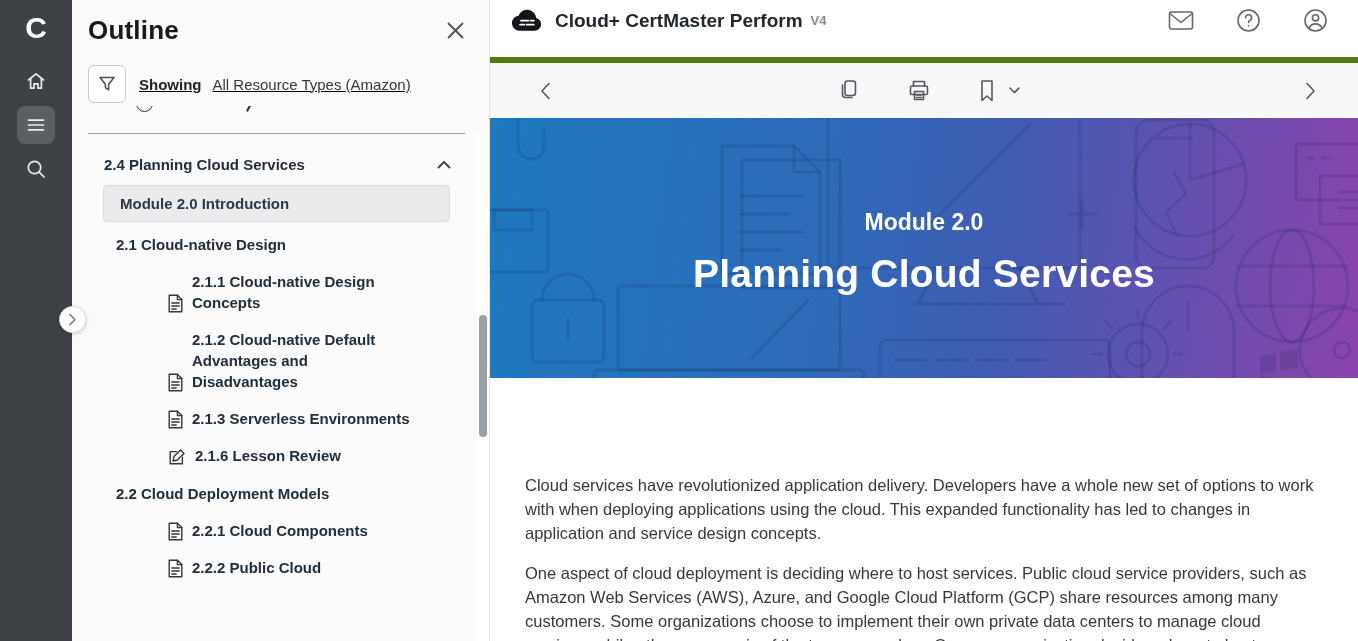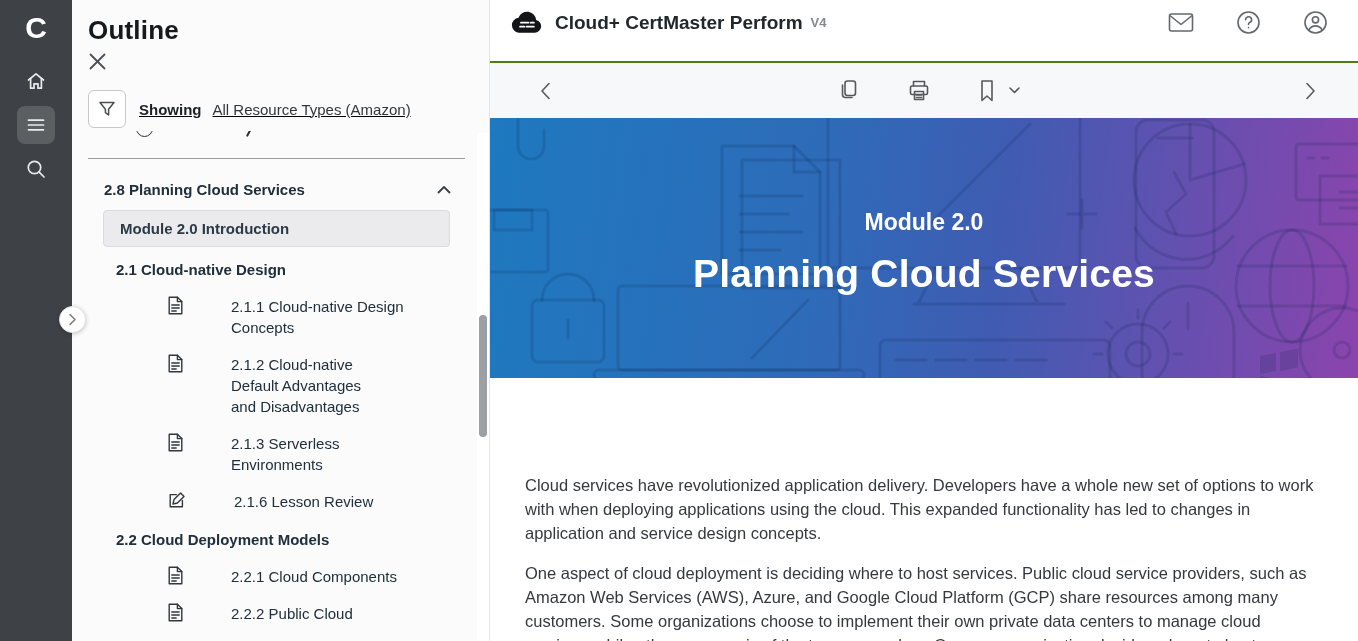--- a/index.html
+++ b/index.html
@@ -10,21 +10,21 @@
   
   .rail { width:72px; background:#3e4246; display:flex; flex-direction:column; align-items:center; flex:0 0 72px; }
   .rail-logo { color:#fff; font-size:30px; font-weight:700; line-height:1; margin-top:13px; height:43px; }
   .rail-btn { width:38px; height:38px; display:flex; align-items:center; justify-content:center;
               border:none; background:transparent; border-radius:8px; cursor:pointer; margin-top:6px; }
   .rail-btn.active { background:#5b5f62; }
   .rail-btn svg { stroke:#e9eaeb; fill:none; stroke-width:1.7; stroke-linecap:round; stroke-linejoin:round; }
 
   
   .outline { width:418px; flex:0 0 418px; background:#fbfbfc; position:relative; border-right:1px solid #e4e4e6; }
-  .outline-head { display:flex; align-items:flex-start; justify-content:space-between; padding:15px 24px 0 16px;flex-direction:column; }
+  .outline-head { display:flex; align-items:flex-start; justify-content:space-between; padding:15px 24px 0 16px; }
   .outline-title { font-size:26px; font-weight:700; color:#161a1d; letter-spacing:.2px; }
   .close-btn { border:none; background:transparent; cursor:pointer; margin-top:6px; }
   .close-btn svg { stroke:#4c4f52; stroke-width:1.8; stroke-linecap:round; }
 
   .filter-row { display:flex; align-items:center; margin:19px 0 0 16px;text-decoration:underline; }
   .filter-btn { width:38px; height:38px; background:#fff; border:1px solid #c7c8ca; border-radius:6px;
                 display:flex; align-items:center; justify-content:center; cursor:pointer; }
   .filter-btn svg { stroke:#4c4f52; fill:none; stroke-width:1.5; stroke-linejoin:round; }
   .filter-label { font-size:15px; font-weight:700; color:#1d2125; margin-left:13px; }
   .filter-value { font-size:15px; color:#33373b; margin-left:11px; }
@@ -38,38 +38,38 @@
   .divider { border-top:1px solid #9d9ea0; margin:12px 24px 0 16px; }
 
   .list { padding:10px 16px 0 16px; }
   .row { cursor:pointer; color:#202f3b; font-size:15px; }
   .row-section { display:flex; align-items:center; justify-content:space-between;
                  font-weight:700; padding:12px 22px 10px 16px; }
   .row-section svg { stroke:#3c4043; fill:none; stroke-width:1.8; stroke-linecap:round; stroke-linejoin:round; }
   .row-selected { margin:2px 0 3px 15px; width:347px; background:#ebebed; border:1px solid #dbdbde;
                   border-radius:4px; padding:9px 10px 9px 16px; font-weight:600; color:#2b3a46; }
   .row-subsection { font-weight:700; padding:11px 0 10px 28px; }
-  .row-leaf { display:flex; align-items:flex-start; padding:8px 44px 8px 80px; font-weight:400; line-height:21px;gap:39px; }
+  .row-leaf { display:flex; align-items:flex-end; padding:8px 44px 8px 80px; font-weight:700; line-height:21px; }
   .row-leaf .leaf-icon { flex:0 0 auto; margin-right:9px; display:flex; }
   .row-leaf svg { stroke:#33373a; fill:none; stroke-width:1.4; stroke-linecap:round; stroke-linejoin:round; }
 
   .scroll-track { position:absolute; top:133px; right:0; bottom:0; width:12px; background:#ffffff; }
   .scroll-thumb { position:absolute; top:182px; left:2px; width:8px; height:122px;
                   background:#9aa0a4; border-radius:4px; cursor:pointer; }
 
   
   .expand-handle { position:absolute; left:59px; top:306px; width:27px; height:27px; border-radius:50%;
                    background:#fff; border:1px solid #e4e4e4; box-shadow:0 1px 4px rgba(0,0,0,.22);
                    display:flex; align-items:center; justify-content:center; cursor:pointer; z-index:6; }
   .expand-handle svg { stroke:#7a7e82; fill:none; stroke-width:1.6; stroke-linecap:round; stroke-linejoin:round; }
 
   
   .main { flex:1; display:flex; flex-direction:column; background:#fff; min-width:0; }
   .header { height:63px; flex:0 0 63px; display:flex; align-items:center; padding:0 30px 16px 20px;
-            border-bottom:2px solid #4d7c0f; background:#fff; }
+            border-bottom:6px solid #4d7c0f; background:#fff; }
   .app-title { font-size:19px; font-weight:700; color:#22272c; margin-left:12px; }
   .app-version { font-size:13px; font-weight:700; color:#85898d; margin-left:8px; }
   .header-spacer { flex:1; }
   .header-icons { display:flex; align-items:center; gap:42px; }
   .icon-btn { border:none; background:transparent; cursor:pointer; display:flex; align-items:center; justify-content:center; }
   .header-icons svg { stroke:#64686c; fill:none; stroke-width:1.6; stroke-linecap:round; stroke-linejoin:round; }
 
   .toolbar { height:55px; flex:0 0 55px; background:#f7f8f9; display:flex; align-items:center;
              padding:0 42px 0 50px; }
   .toolbar svg { stroke:#55595d; fill:none; stroke-width:1.6; stroke-linecap:round; stroke-linejoin:round; }
@@ -149,21 +149,21 @@
 
     <div class="clipped-row">
       <span class="clipped-arc"></span>
       <span class="clipped-tick"></span>
     </div>
 
     <div class="divider"></div>
 
     <div class="list">
       <div class="row row-section">
-        <span>2.8 Planning Cloud Services</span>
+        <span>2.4 Planning Cloud Services</span>
         <span style="display:flex">
           <svg width="14" height="9" viewBox="0 0 14 9">
               <path d="M1.5 7.5 L7 2 L12.5 7.5"></path>
             </svg>
         </span>
       </div>
 
       <div class="row row-selected">
         <span>Module 2.0 Introduction</span>
       </div>

